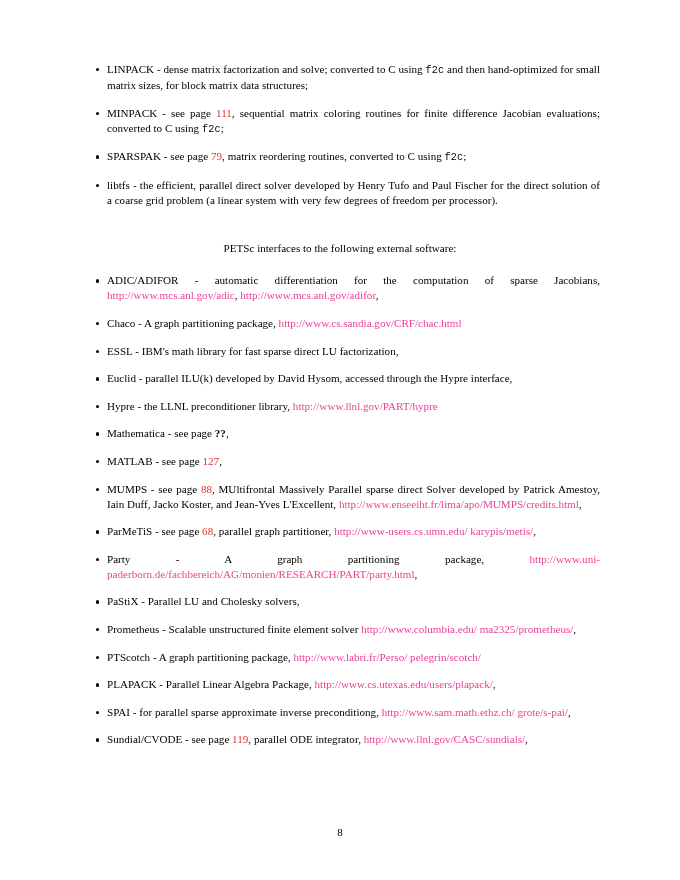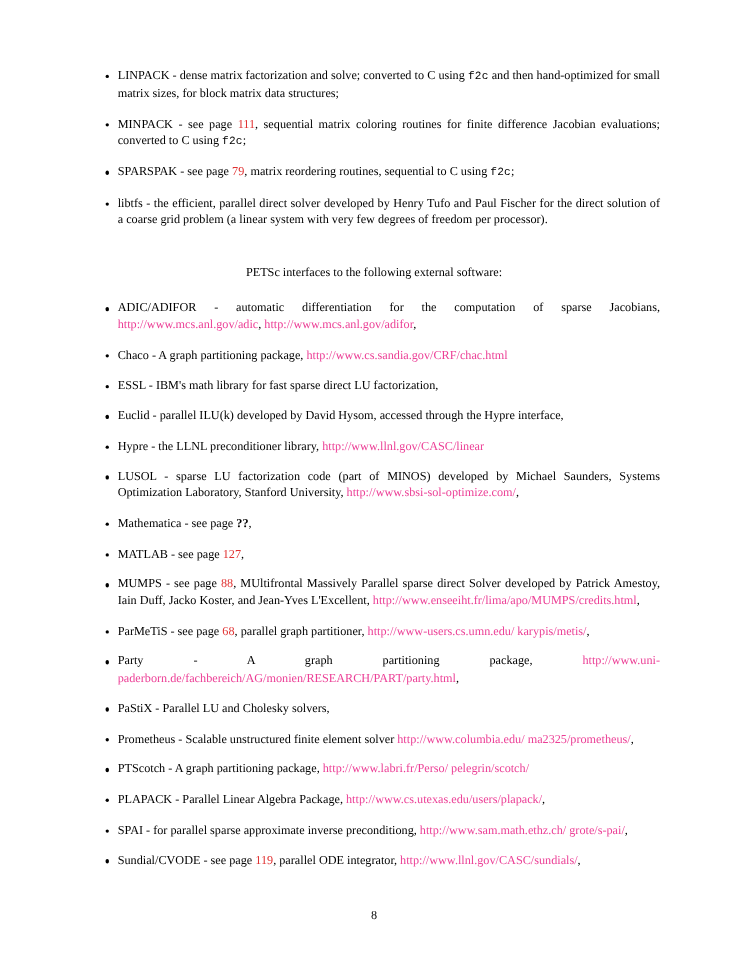--- a/index.html
+++ b/index.html
@@ -91,37 +91,36 @@
 </style>
 </head>
 <body>
 
 <div class="page">
   <div class="content">
 
     <ul class="bullets" id="top-list">
         <li><span class="t">LINPACK - dense matrix factorization and solve; converted to C using </span><span class="code">f2c</span><span class="t"> and then hand-optimized for small matrix sizes, for block matrix data structures;</span></li>
         <li><span class="t">MINPACK - see page </span><span class="pageref">111</span><span class="t">, sequential matrix coloring routines for finite difference Jacobian evaluations; converted to C using </span><span class="code">f2c</span><span class="t">;</span></li>
-        <li><span class="t">SPARSPAK - see page </span><span class="pageref">79</span><span class="t">, matrix reordering routines, sequential to C using </span><span class="code">f2c</span><span class="t">;</span></li>
+        <li><span class="t">SPARSPAK - see page </span><span class="pageref">79</span><span class="t">, matrix reordering routines, converted to C using </span><span class="code">f2c</span><span class="t">;</span></li>
         <li><span class="t">libtfs - the efficient, parallel direct solver developed by Henry Tufo and Paul Fischer for the direct solution of a coarse grid problem (a linear system with very few degrees of freedom per processor).</span></li>
       </ul>
 
     <div class="spacer-a"></div>
 
     <p class="intro">PETSc interfaces to the following external software:</p>
 
     <div class="spacer-b"></div>
 
     <ul class="bullets" id="ext-list">
         <li><span class="t">ADIC/ADIFOR - automatic differentiation for the computation of sparse Jacobians, </span><span class="url">http://www.mcs.anl.gov/adic</span><span class="t">, </span><span class="url">http://www.mcs.anl.gov/adifor</span><span class="t">,</span></li>
         <li><span class="t">Chaco - A graph partitioning package, </span><span class="url">http://www.cs.sandia.gov/CRF/chac.html</span></li>
         <li><span class="t">ESSL - IBM's math library for fast sparse direct LU factorization,</span></li>
         <li><span class="t">Euclid - parallel ILU(k) developed by David Hysom, accessed through the Hypre interface,</span></li>
-        <li><span class="t">Hypre - the LLNL preconditioner library, </span><span class="url">http://www.llnl.gov/CASC/linear</span></li>
-        <li><span class="t">LUSOL - sparse LU factorization code (part of MINOS) developed by Michael Saunders, Systems Optimization Laboratory, Stanford University, </span><span class="url">http://www.sbsi-sol-optimize.com/</span><span class="t">,</span></li>
+        <li><span class="t">Hypre - the LLNL preconditioner library, </span><span class="url">http://www.llnl.gov/PART/hypre</span></li>
         <li><span class="t">Mathematica - see page </span><span class="bold">??</span><span class="t">,</span></li>
         <li><span class="t">MATLAB - see page </span><span class="pageref">127</span><span class="t">,</span></li>
         <li><span class="t">MUMPS - see page </span><span class="pageref">88</span><span class="t">, MUltifrontal Massively Parallel sparse direct Solver developed by Patrick Amestoy, Iain Duff, Jacko Koster, and Jean-Yves L'Excellent, </span><span class="url">http://www.enseeiht.fr/lima/apo/MUMPS/credits.html</span><span class="t">,</span></li>
         <li><span class="t">ParMeTiS - see page </span><span class="pageref">68</span><span class="t">, parallel graph partitioner, </span><span class="url">http://www-users.cs.umn.edu/ karypis/metis/</span><span class="t">,</span></li>
         <li><span class="t">Party - A graph partitioning package, </span><span class="url">http://www.uni-paderborn.de/fachbereich/AG/monien/RESEARCH/PART/party.html</span><span class="t">,</span></li>
         <li><span class="t">PaStiX - Parallel LU and Cholesky solvers,</span></li>
         <li><span class="t">Prometheus - Scalable unstructured finite element solver </span><span class="url">http://www.columbia.edu/ ma2325/prometheus/</span><span class="t">,</span></li>
         <li><span class="t">PTScotch - A graph partitioning package, </span><span class="url">http://www.labri.fr/Perso/ pelegrin/scotch/</span></li>
         <li><span class="t">PLAPACK - Parallel Linear Algebra Package, </span><span class="url">http://www.cs.utexas.edu/users/plapack/</span><span class="t">,</span></li>
         <li><span class="t">SPAI - for parallel sparse approximate inverse preconditiong, </span><span class="url">http://www.sam.math.ethz.ch/ grote/s-pai/</span><span class="t">,</span></li>

